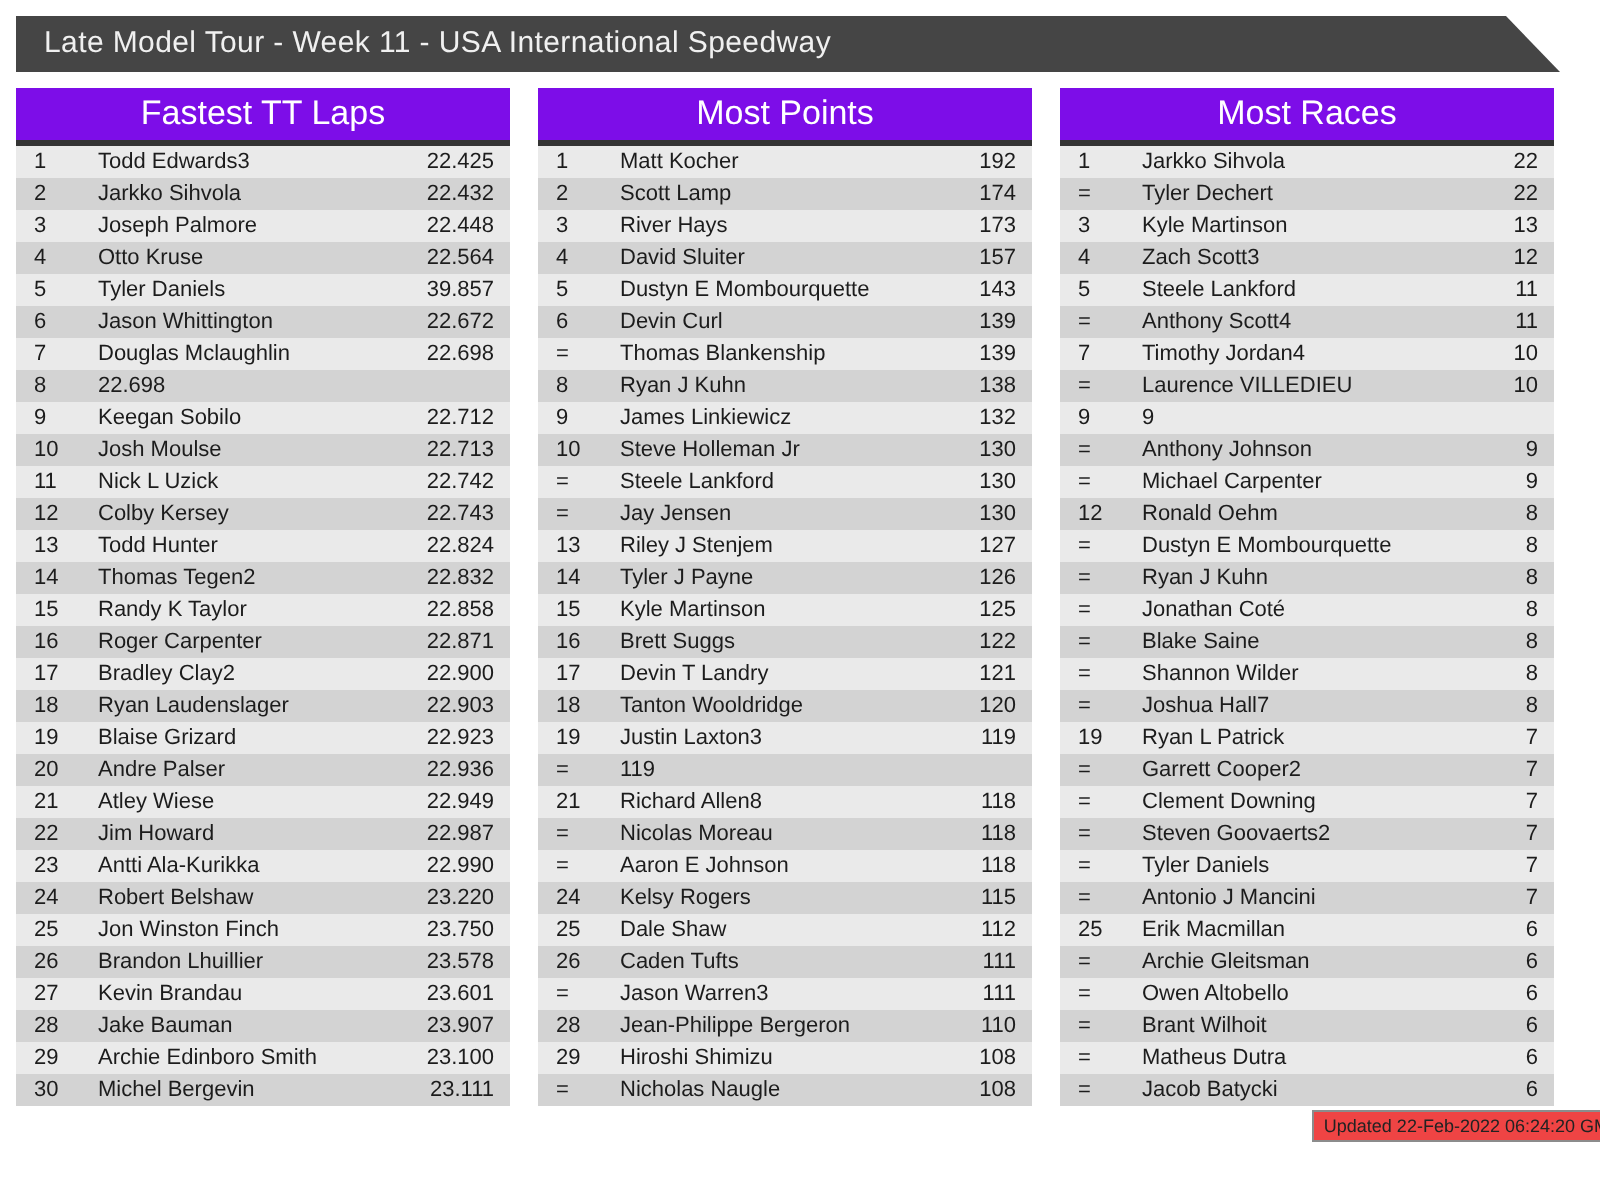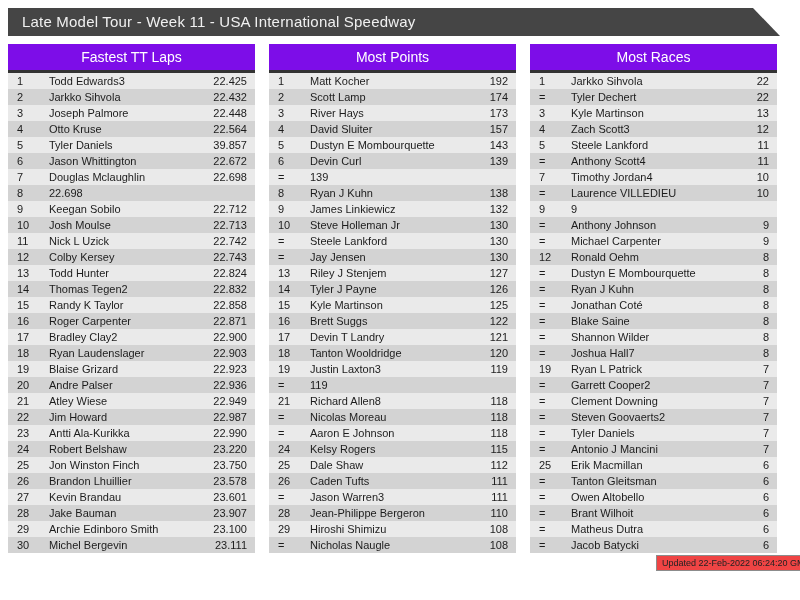--- a/index.html
+++ b/index.html
@@ -17,21 +17,21 @@
   }
   .title-bar .title-text {
     display:block; line-height:28px; padding-left:14px;
     color:#f0f0f0; font-size:15px; letter-spacing:.2px; white-space:nowrap;
   }
 
   .tables { position:absolute; left:8px; top:44px; display:flex; gap:14px; }
   .board { width:247px; }
   .board-title {
     background:var(--accent,#7d0de8); color:#ffffff; text-align:center;
-    height:26px; line-height:26px; font-size:14px;
+    height:26px; line-height:26px; font-size:17px;
     border-bottom:3px solid #333333; white-space:nowrap; overflow:hidden;
   }
   .rows { width:100%; }
   .row { display:flex; height:16px; line-height:16px; font-size:11px; color:#1c1c1c; }
   .row.light { background:var(--row-light,#eaeaea); }
   .row.dark  { background:var(--row-dark,#d3d3d3); }
   .cell-rank { flex:0 0 32px; padding-left:9px; white-space:nowrap; }
   .cell-name { flex:1 1 auto; white-space:nowrap; overflow:hidden; }
   .cell-value { flex:0 0 auto; padding-right:8px; text-align:right; white-space:nowrap; }
 
@@ -235,20 +235,21 @@
             <span class="cell-name">Dustyn E Mombourquette</span>
             <span class="cell-value">143</span>
           </div>
           <div class="row dark">
             <span class="cell-rank">6</span>
             <span class="cell-name">Devin Curl</span>
             <span class="cell-value">139</span>
           </div>
           <div class="row light">
             <span class="cell-rank">=</span>
+            <span class="cell-name">Thomas Blankenship</span>
             <span class="cell-value">139</span>
           </div>
           <div class="row dark">
             <span class="cell-rank">8</span>
             <span class="cell-name">Ryan J Kuhn</span>
             <span class="cell-value">138</span>
           </div>
           <div class="row light">
             <span class="cell-rank">9</span>
             <span class="cell-name">James Linkiewicz</span>
@@ -483,21 +484,21 @@
             <span class="cell-name">Antonio J Mancini</span>
             <span class="cell-value">7</span>
           </div>
           <div class="row light">
             <span class="cell-rank">25</span>
             <span class="cell-name">Erik Macmillan</span>
             <span class="cell-value">6</span>
           </div>
           <div class="row dark">
             <span class="cell-rank">=</span>
-            <span class="cell-name">Tanton Gleitsman</span>
+            <span class="cell-name">Archie Gleitsman</span>
             <span class="cell-value">6</span>
           </div>
           <div class="row light">
             <span class="cell-rank">=</span>
             <span class="cell-name">Owen Altobello</span>
             <span class="cell-value">6</span>
           </div>
           <div class="row dark">
             <span class="cell-rank">=</span>
             <span class="cell-name">Brant Wilhoit</span>

